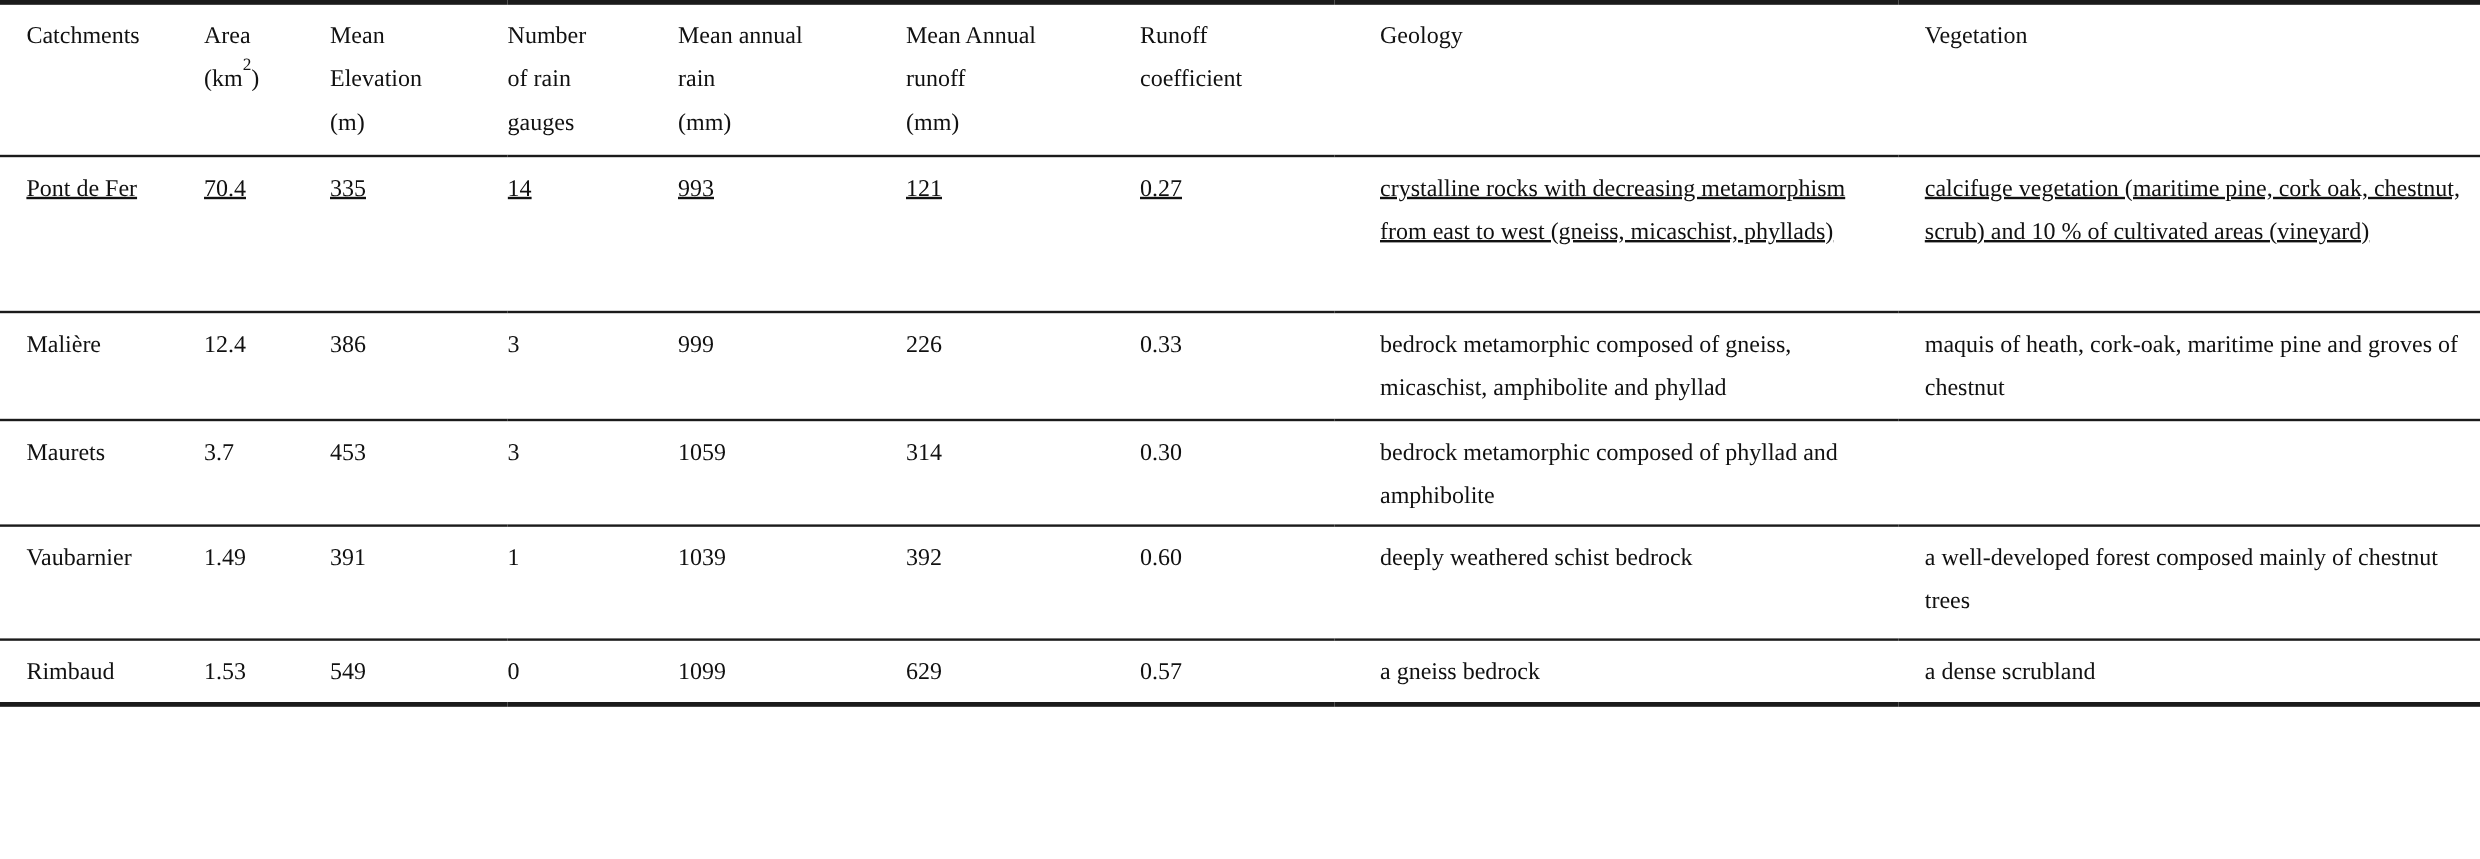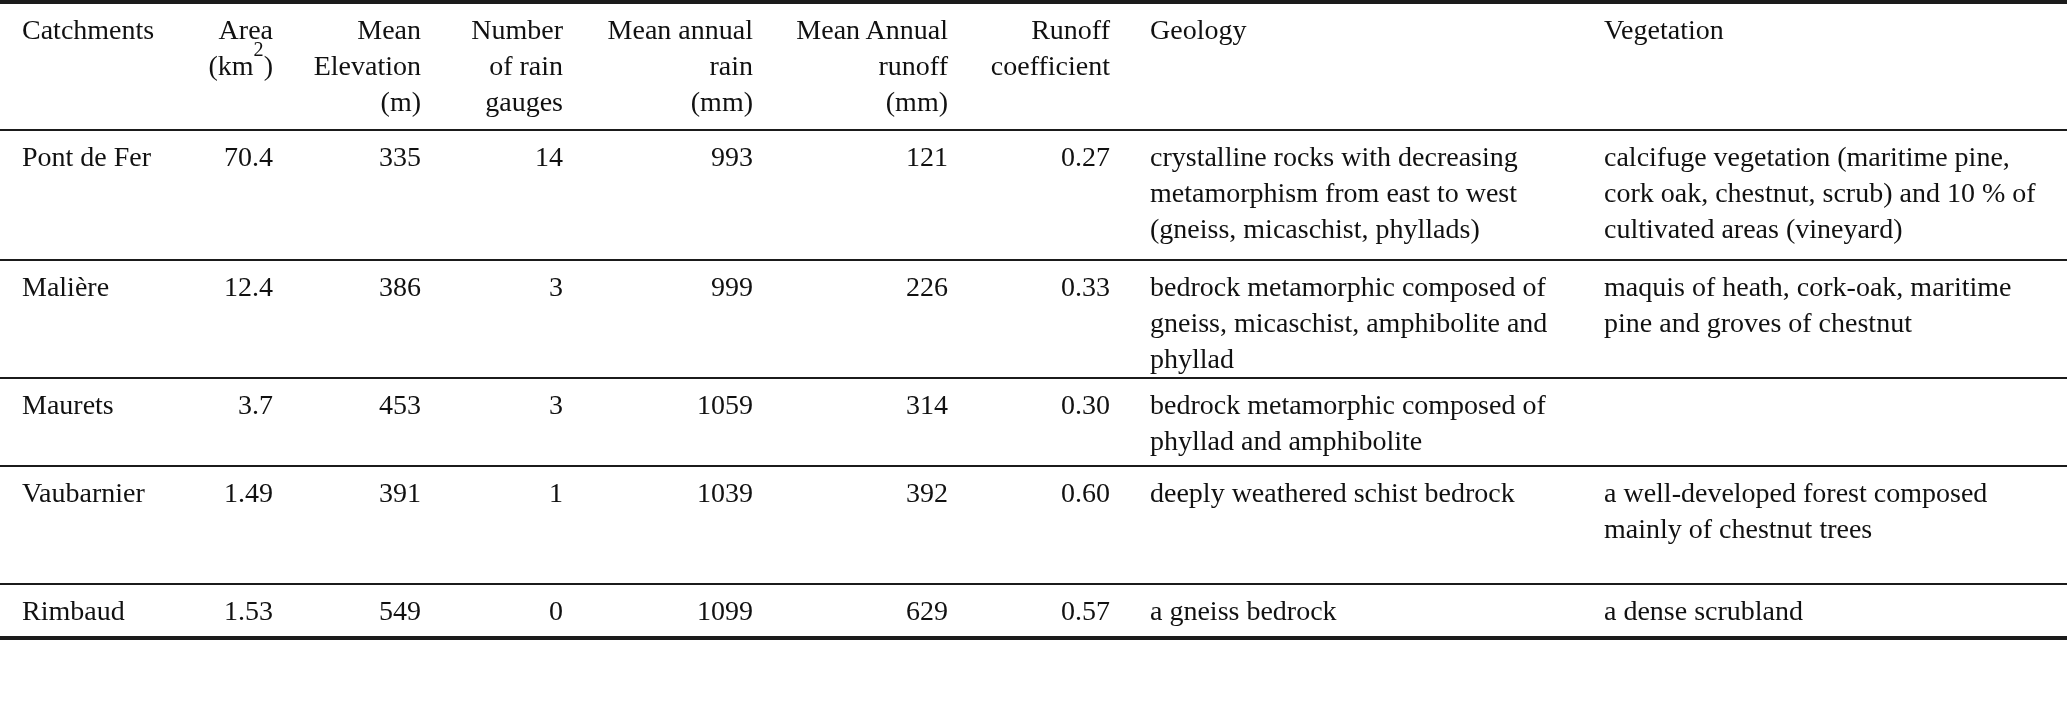--- a/index.html
+++ b/index.html
@@ -15,56 +15,57 @@
     font-family: "Liberation Serif", "DejaVu Serif", serif;
     color: #111111;
   }
   table.doc-table {
     width: 2067px;
     table-layout: fixed;
     border-collapse: collapse;
     border-spacing: 0;
     border-top: 4px solid #1b1b1b;
     border-bottom: 4px solid #1b1b1b;
-    font-size: 28px;
+    font-size: 20px;
     line-height: 36px;
   }
   thead tr {
     border-bottom: 2px solid #1b1b1b;
   }
   tbody tr {
     border-top: 2px solid #1b1b1b;
   }
   tbody tr:first-child {
     border-top: none;
+    text-decoration: underline;
   }
   th, td {
     vertical-align: top;
     font-weight: normal;
     padding: 8px 0 0 0;
     overflow: hidden;
   }
   th.left, td.left { text-align: left; }
-  th.num, td.num { text-align: right; padding-right: 2px; }
+  th.num, td.num { text-align: left; padding-right: 2px; }
   .cell-catchment { padding-left: 22px; }
   .cell-geology  { padding-left: 38px; padding-right: 8px; }
   .cell-vegetation { padding-left: 22px; padding-right: 10px; }
   sup.unit-sup {
     font-size: 0.72em;
     line-height: 0;
     position: relative;
     top: -0.45em;
   }
   
   tr.h-head { height: 128px; }
   tr.h-r0 { height: 130px; }
   tr.h-r1 { height: 90px; }
   tr.h-r2 { height: 88px; }
   tr.h-r3 { height: 90px; }
-  tr.h-r4 { height: 118px; }
+  tr.h-r4 { height: 95px; }
   tr.h-r5 { height: 54px; padding-left: 44px; }
 </style>
 </head>
 <body>
 
 <div class="page">
   <table class="doc-table">
     <colgroup>
       <col style="width:170px">
       <col style="width:105px">

